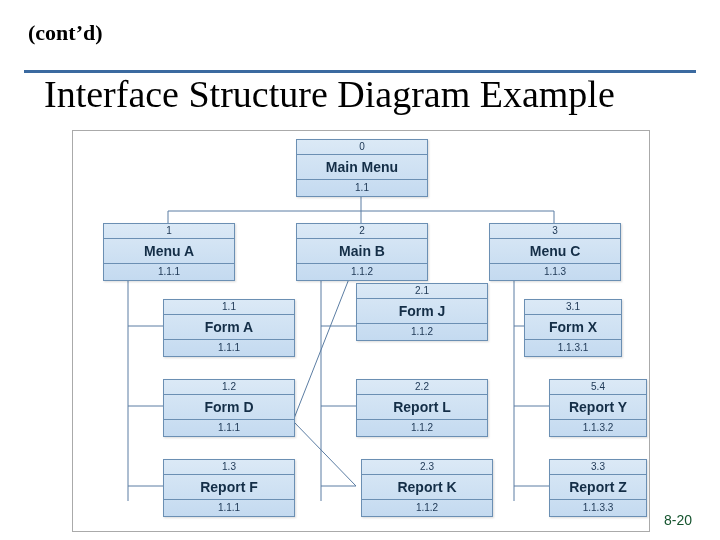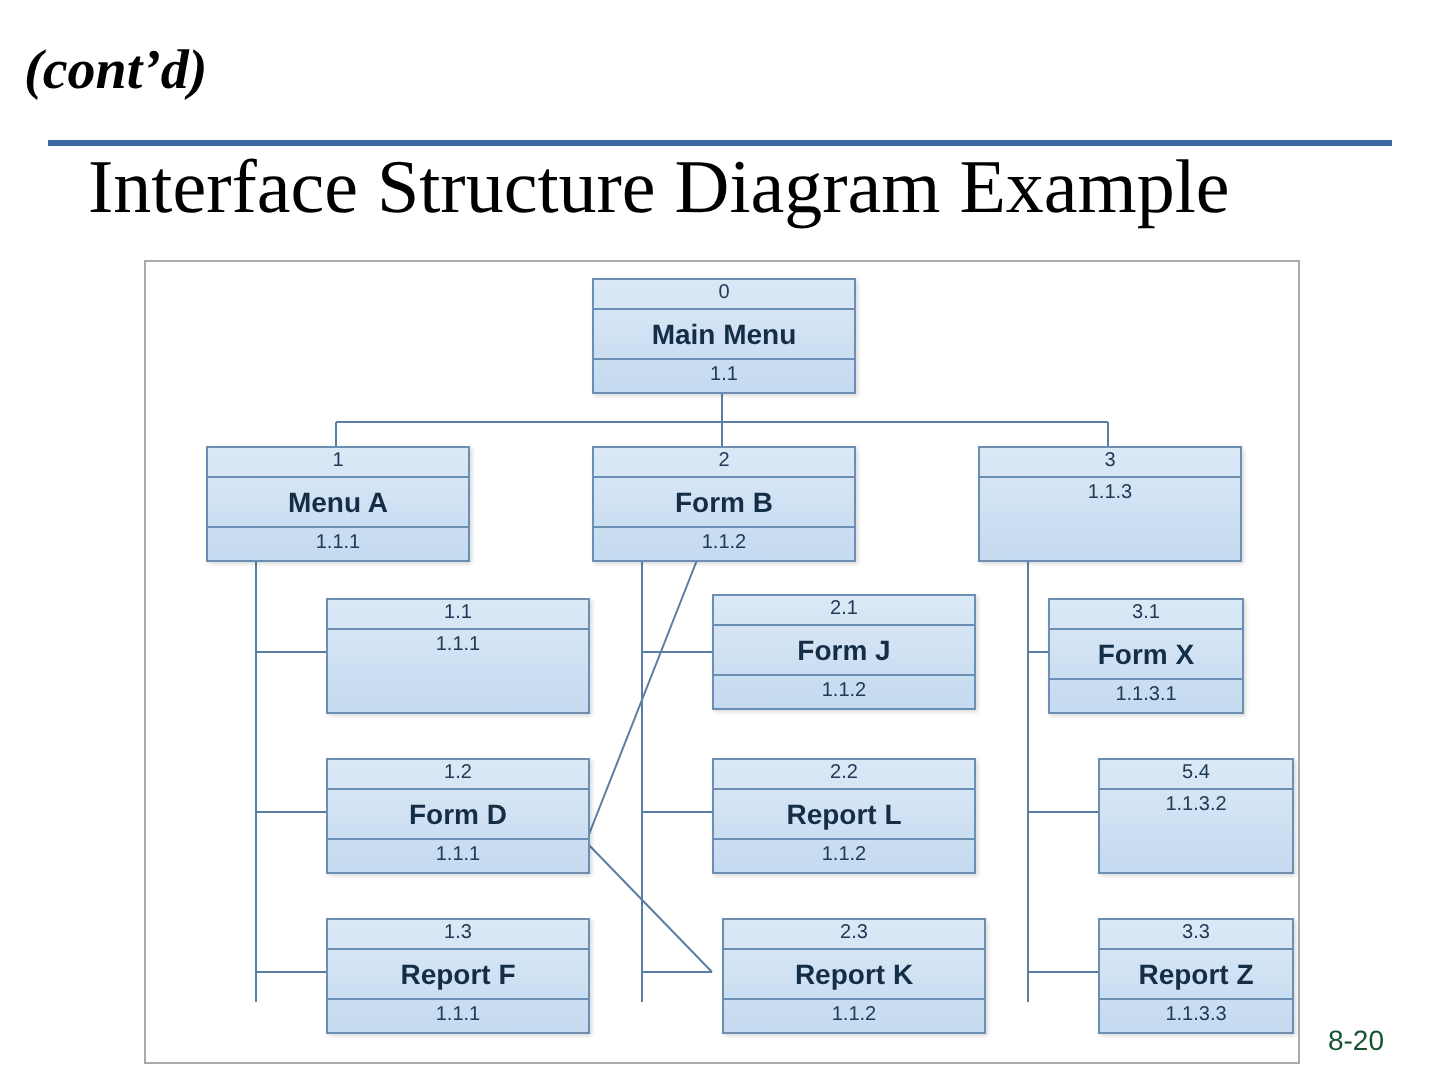--- a/index.html
+++ b/index.html
@@ -1,17 +1,17 @@
 <!DOCTYPE html>
 <html><head>
 <meta charset="utf-8">
 <style>
   html,body{margin:0;padding:0;width:720px;height:540px;background:#fff;font-family:"Times New Roman",serif;color:#000;overflow:hidden}
   .slide{position:relative;width:720px;height:540px}
-  .hdr{position:absolute;left:12px;top:20px;font-size:28px;font-weight:700;font-style:italic}
+  .hdr{position:absolute;left:28px;top:20px;font-size:22px;font-weight:700;}
   .rule{position:absolute;left:24px;top:70px;width:672px;height:0;border-top:3px solid #3b6aa0}
   .sub{position:absolute;left:44px;top:72px;font-size:38px}
   .pagenum{position:absolute;right:28px;bottom:12px;font-size:14px;color:#14532d;font-family:Arial,sans-serif}
   .canvas{position:absolute;left:72px;top:130px;width:576px;height:400px;border:1px solid #aaa;background:#fff;overflow:hidden}
   .canvas svg{position:absolute;left:0;top:0}
   .node{position:absolute;width:130px;height:56px;background:linear-gradient(#dbe9f6,#c4daf0);border:1px solid #6b8fb3;font-family:Arial,sans-serif;font-size:10px;color:#203a57;text-align:center;box-shadow:1px 1px 2px rgba(0,0,0,.15)}
   .node .r1{border-bottom:1px solid #6b8fb3;height:14px;line-height:14px}
   .node .r2{border-bottom:1px solid #6b8fb3;height:24px;line-height:24px;font-size:14px;font-weight:700;color:#142e47}
   .node .r3{height:16px;line-height:16px}
 </style>
@@ -61,44 +61,46 @@
     <div class="r3">1.1</div>
   </div>
 
   <div class="node" style="left:30px;top:92px">
     <div class="r1">1</div>
     <div class="r2">Menu A</div>
     <div class="r3">1.1.1</div>
   </div>
   <div class="node" style="left:223px;top:92px">
     <div class="r1">2</div>
-    <div class="r2">Form B</div>
+    <div class="r2">Main B</div>
     <div class="r3">1.1.2</div>
   </div>
   <div class="node" style="left:416px;top:92px">
     <div class="r1">3</div>
+    <div class="r2">Menu C</div>
     <div class="r3">1.1.3</div>
   </div>
 
   <div class="node" style="left:90px;top:168px">
     <div class="r1">1.1</div>
+    <div class="r2">Form A</div>
     <div class="r3">1.1.1</div>
   </div>
   <div class="node" style="left:90px;top:248px">
     <div class="r1">1.2</div>
     <div class="r2">Form D</div>
     <div class="r3">1.1.1</div>
   </div>
   <div class="node" style="left:90px;top:328px">
     <div class="r1">1.3</div>
     <div class="r2">Report F</div>
     <div class="r3">1.1.1</div>
   </div>
 
-  <div class="node" style="left:283px;top:166px">
+  <div class="node" style="left:283px;top:152px">
     <div class="r1">2.1</div>
     <div class="r2">Form J</div>
     <div class="r3">1.1.2</div>
   </div>
   <div class="node" style="left:283px;top:248px">
     <div class="r1">2.2</div>
     <div class="r2">Report L</div>
     <div class="r3">1.1.2</div>
   </div>
   <div class="node" style="left:288px;top:328px">
@@ -107,20 +109,21 @@
     <div class="r3">1.1.2</div>
   </div>
 
   <div class="node" style="left:451px;top:168px;width:96px">
     <div class="r1">3.1</div>
     <div class="r2">Form X</div>
     <div class="r3">1.1.3.1</div>
   </div>
   <div class="node" style="left:476px;top:248px;width:96px">
     <div class="r1">5.4</div>
+    <div class="r2">Report Y</div>
     <div class="r3">1.1.3.2</div>
   </div>
   <div class="node" style="left:476px;top:328px;width:96px">
     <div class="r1">3.3</div>
     <div class="r2">Report Z</div>
     <div class="r3">1.1.3.3</div>
   </div>
 
 </div>
 

